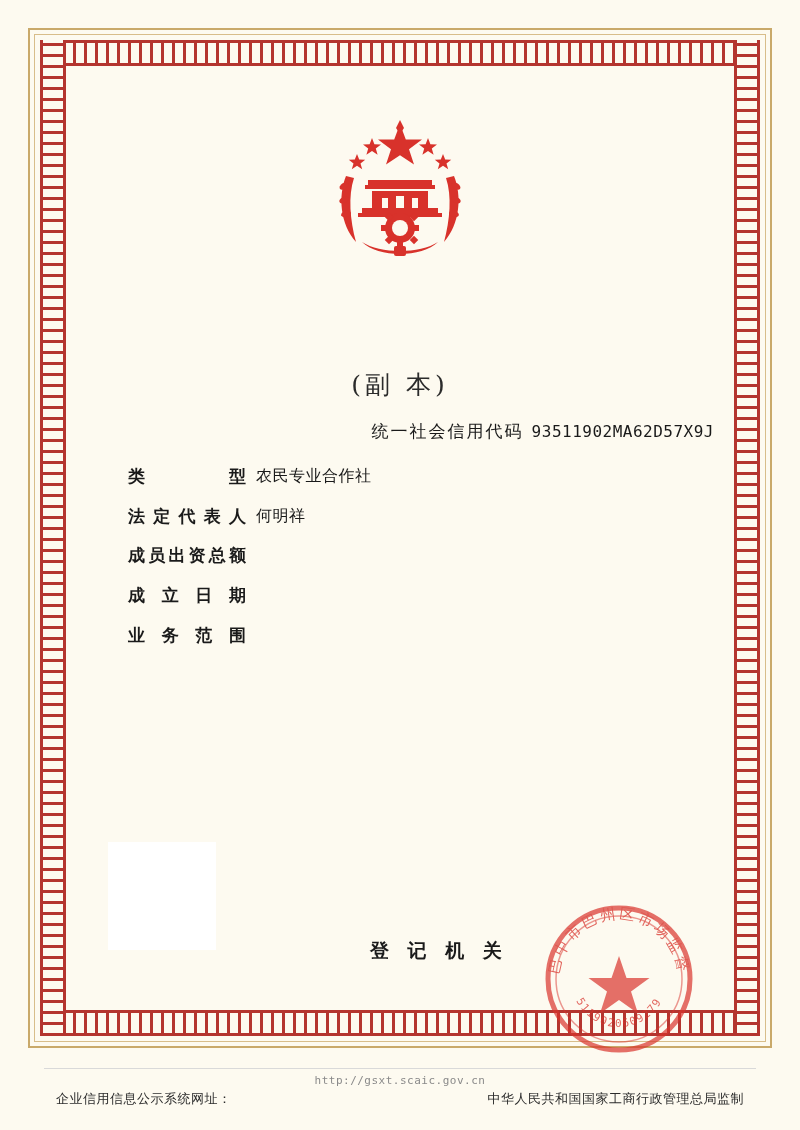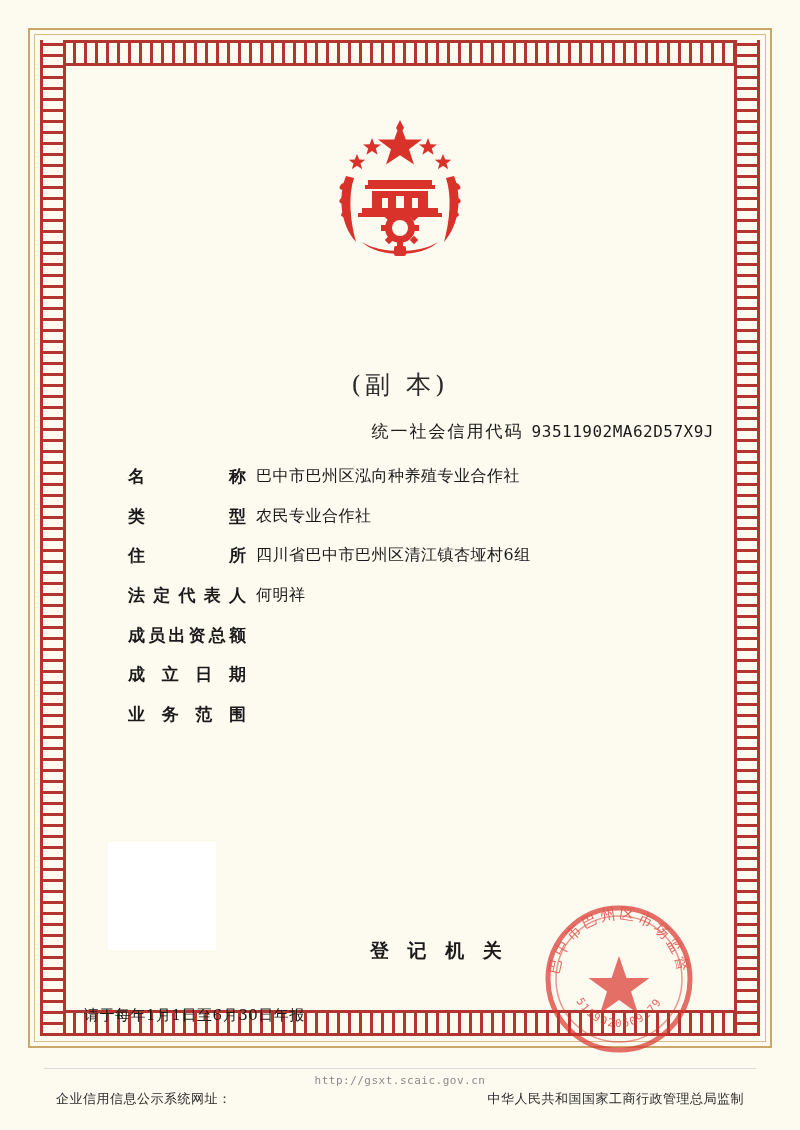--- a/index.html
+++ b/index.html
@@ -356,30 +356,22 @@
     </div>
 
     <div class="cert-subtitle">(副  本)</div>
 
     <div class="credit-line">
       <span>统一社会信用代码</span><span class="code">93511902MA62D57X9J</span>
     </div>
 
     <div class="fields">
       <div class="field-row">
-        <div class="field-label">名称</div>
-        <div class="field-value">巴中市巴州区泓向种养殖专业合作社</div>
-      </div>
-      <div class="field-row">
         <div class="field-label">类型</div>
         <div class="field-value">农民专业合作社</div>
-      </div>
-      <div class="field-row">
-        <div class="field-label">住所</div>
-        <div class="field-value">四川省巴中市巴州区清江镇杏垭村6组</div>
       </div>
       <div class="field-row">
         <div class="field-label">法定代表人</div>
         <div class="field-value">何明祥</div>
       </div>
       <div class="field-row">
         <div class="field-label">成员出资总额</div>
       </div>
       <div class="field-row">
         <div class="field-label">成立日期</div>
@@ -408,21 +400,20 @@
         <text font-family="'DejaVu Serif','Liberation Serif',serif" font-size="15" fill="#d8322b" letter-spacing="3" opacity="0.9">
           <textPath href="#sealArcTop" startOffset="50%" text-anchor="middle">四川省巴中市巴州区市场监督管理局</textPath>
         </text>
         <text font-family="'DejaVu Sans Mono','Liberation Mono',monospace" font-size="11" fill="#d8322b" letter-spacing="1.5" opacity="0.9">
           <textPath href="#sealArcBottom" startOffset="50%" text-anchor="middle">5119020609279</textPath>
         </text>
       </svg>
     </div>
 
 
-    <div class="annual-note">请于每年1月1日至6月30日年报</div>
 
   </div>
 
   <div class="site-url">http://gsxt.scaic.gov.cn</div>
 </div>
 
 <div class="page-edge"></div>
 
 <div class="footer">
   <div class="left">企业信用信息公示系统网址：</div>

